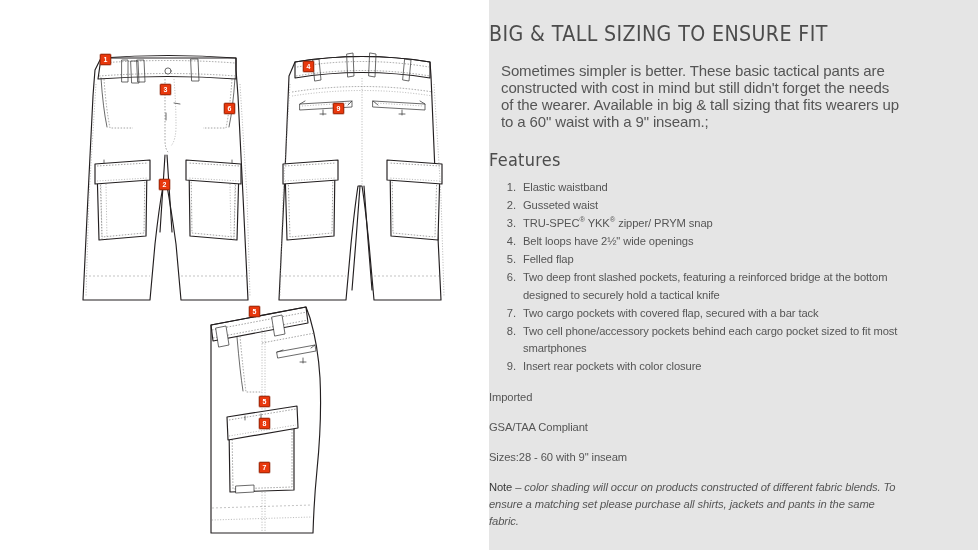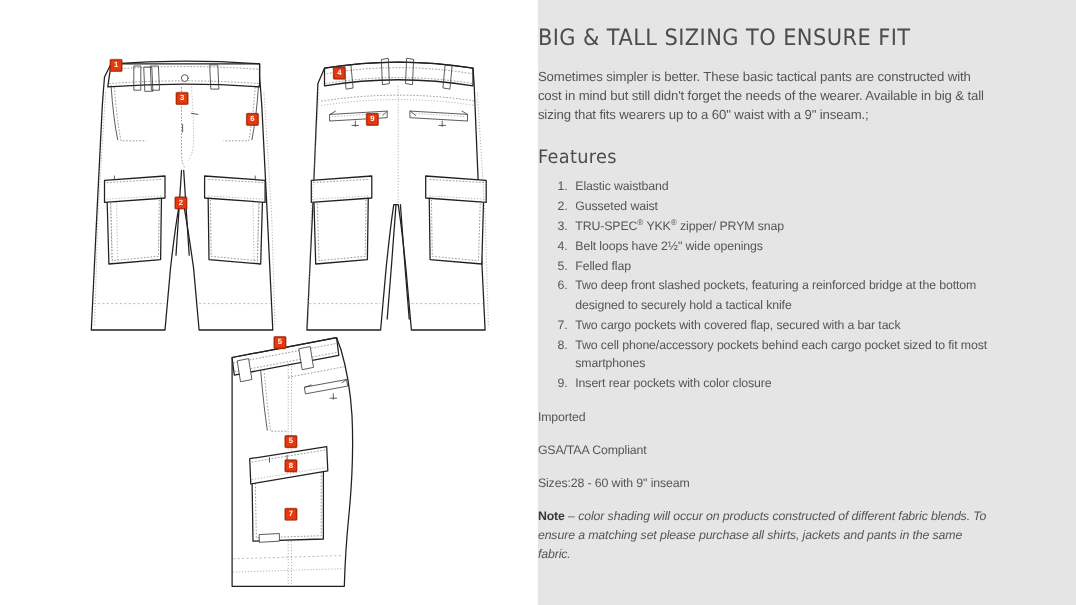--- a/index.html
+++ b/index.html
@@ -80,22 +80,22 @@
     font-weight: 400;
     letter-spacing: 0.4px;
     color: #4c4c4c;
     text-transform: uppercase;
     transform: scaleX(0.93);
     transform-origin: left center;
     white-space: nowrap;
   }
 
   p.intro {
-    margin: 0 0 20px 0;
-    font-size: 12px;
+    margin: 0 0 20px 12px;
+    font-size: 15px;
     line-height: 17px;
     color: #555555;
     letter-spacing: -0.12px;
   }
 
   h2.features-title {
     margin: 0 0 9px 0;
     font-family: "DejaVu Sans", sans-serif;
     font-size: 17px;
     font-weight: 400;
@@ -137,21 +137,21 @@
   p.note {
     margin: 4px 0 0 0;
     font-size: 11.2px;
     line-height: 17px;
     color: #555555;
     font-style: italic;
     letter-spacing: -0.1px;
   }
   p.note .note-label {
     font-style: normal;
-    font-weight: bold;
+    font-weight: normal;
     color: #3a3a3a;
   }
 
   
   .ln      { fill: none; stroke: #231f20; stroke-width: 1.15; stroke-linejoin: round; stroke-linecap: round; }
   .ln-thin { fill: none; stroke: #3a3a3a; stroke-width: 0.75; stroke-linejoin: round; stroke-linecap: round; }
   .stitch  { fill: none; stroke: #6b6b6b; stroke-width: 0.62; stroke-dasharray: 1.5 1.5; }
   .stitch2 { fill: none; stroke: #8a8a8a; stroke-width: 0.58; stroke-dasharray: 1.1 1.6; }
   .guide   { fill: none; stroke: #9b9b9b; stroke-width: 0.6; stroke-dasharray: 2 2; }
   .fillw   { fill: #ffffff; }

